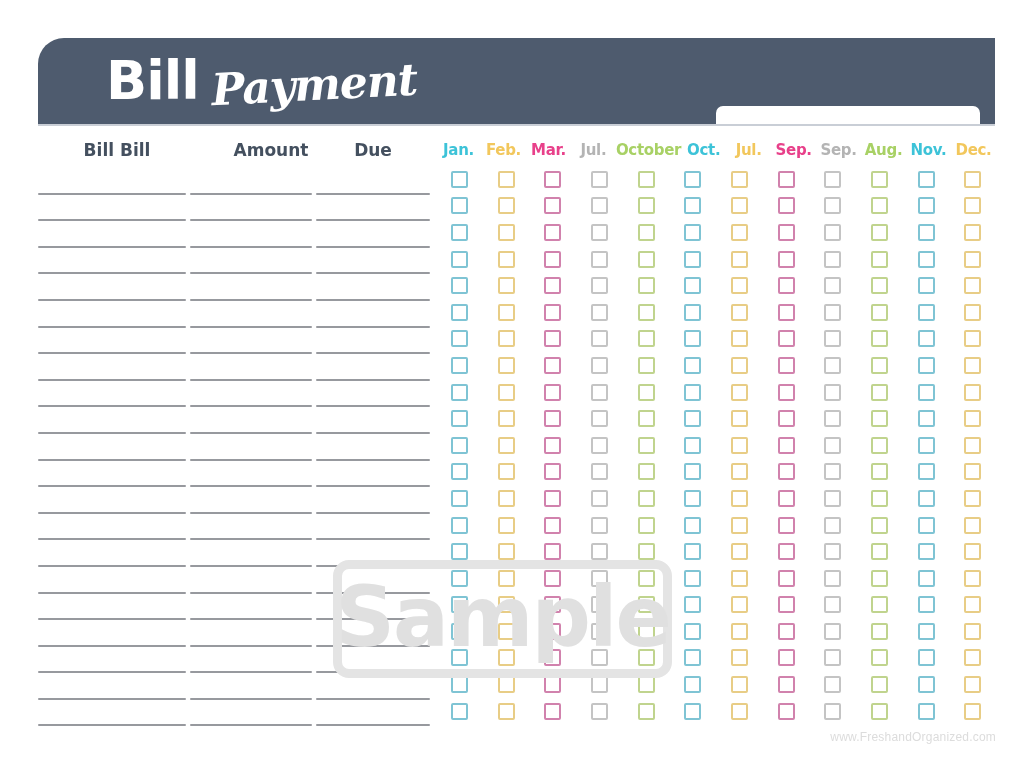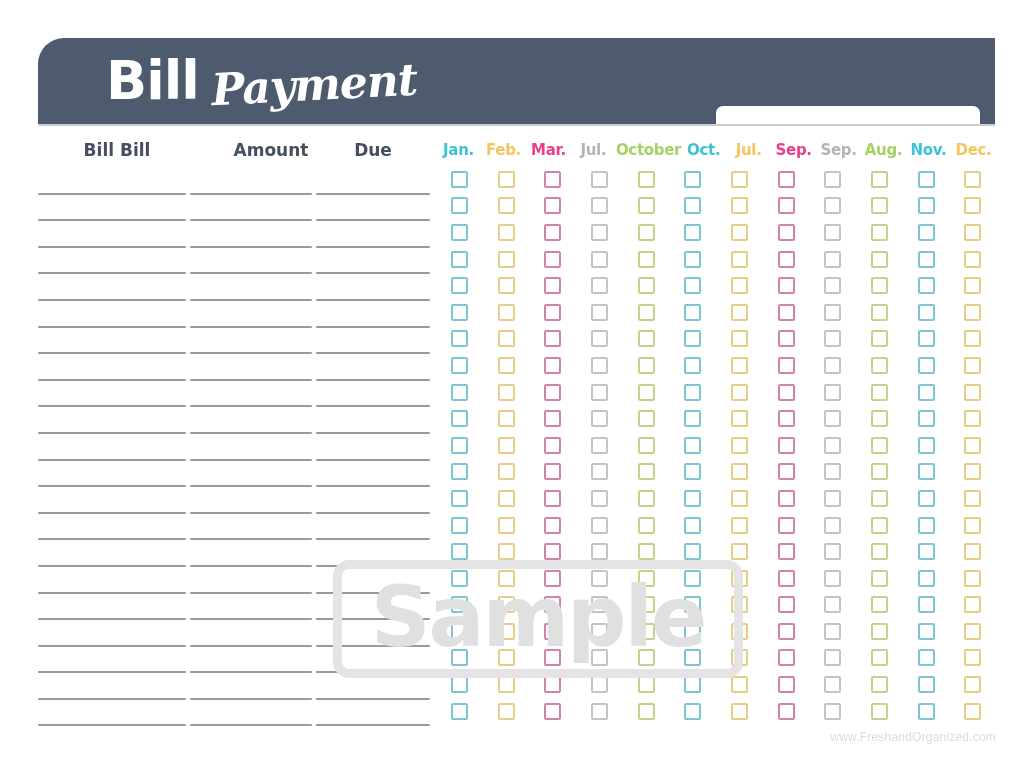--- a/index.html
+++ b/index.html
@@ -159,21 +159,21 @@
     border: 2px solid #cccccc;
     border-radius: 2px;
     background: transparent;
   }
 
   
   #watermark {
     position: absolute;
     left: 333px;
     top: 560px;
-    width: 410px;
+    width: 339px;
     height: 118px;
     border: 9px solid #e4e4e4;
     border-radius: 16px;
     display: flex;
     align-items: center;
     justify-content: center;
     pointer-events: none;
   }
   #watermark-text {
     font-family: "DejaVu Sans", sans-serif;

